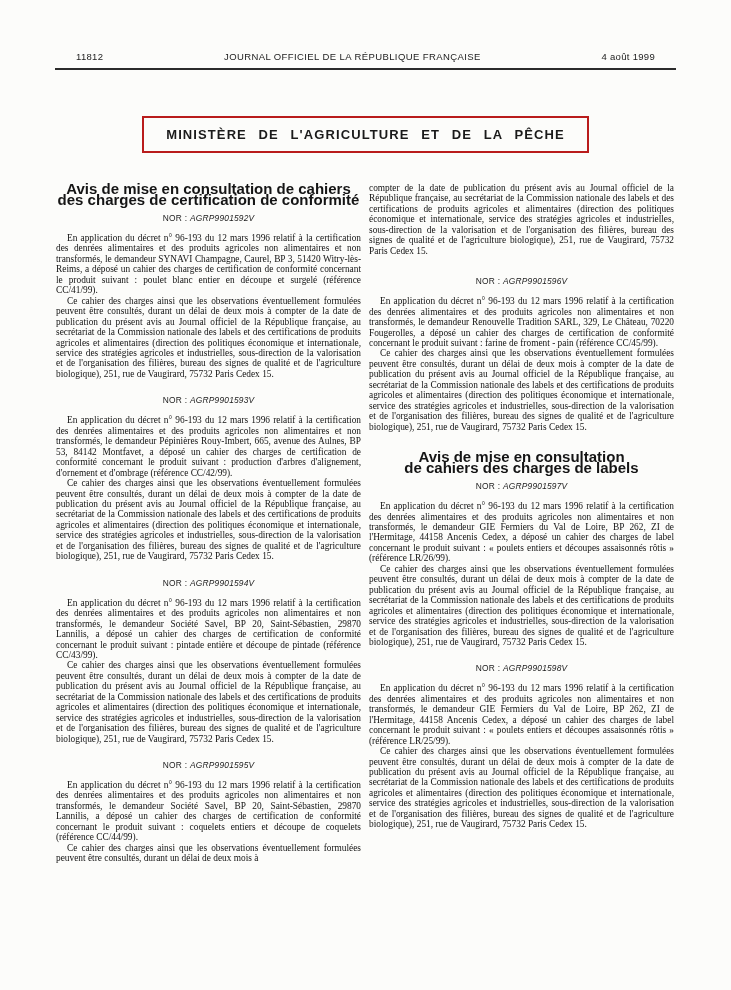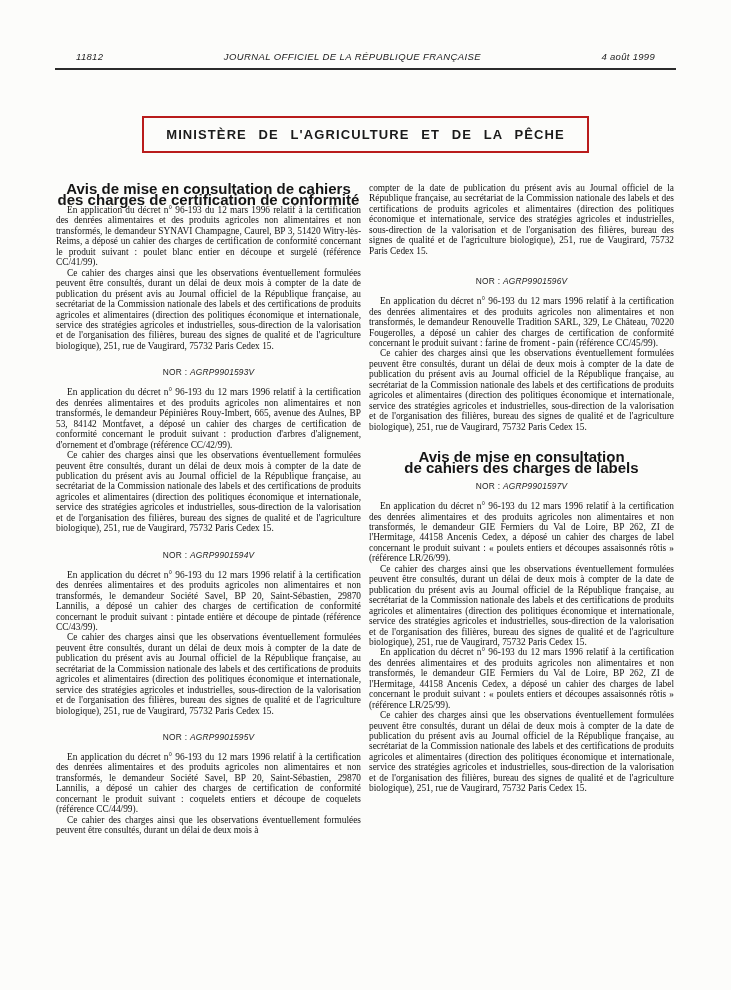--- a/index.html
+++ b/index.html
@@ -16,21 +16,20 @@
   
   .jo-header {
     display: flex;
     align-items: baseline;
     justify-content: space-between;
     margin: 0 76px;
     font-family: "Liberation Sans", sans-serif;
     font-size: 9.5px;
     letter-spacing: 0.3px;
     color: #1c1c1c;
-    font-style: italic;
   }
   .jo-header .jt { letter-spacing: 0.4px; }
   .header-rule {
     margin: 6px 55px 0 55px;
     border-top: 2.4px solid #2b2b2b;
   }
 
   
   .ministry-box {
     width: fit-content;
@@ -106,20 +105,21 @@
 
   <main class="columns">
 
     <div class="col">
 
       <h2 class="sec-head">
         <span>Avis de mise en consultation de cahiers</span>
         <span>des charges de certification de conformité</span>
       </h2>
 
+      <p class="nor"><span class="nor-label">NOR : </span><span class="nor-code">AGRP9901592V</span></p>
       <p class="body indent">En application du décret n° 96-193 du 12 mars 1996 relatif à la certification des denrées alimentaires et des produits agricoles non alimentaires et non transformés, le demandeur SYNAVI Champagne, Caurel, BP 3, 51420 Witry-lès-Reims, a déposé un cahier des charges de certification de conformité concernant le produit suivant : poulet blanc entier en découpe et surgelé (référence CC/41/99).</p>
       <p class="body indent"><span>Ce cahier des charges ainsi que les observations éventuellement formulées peuvent être consultés, durant un délai de deux mois à compter de la date de publication du présent avis au </span><span class="jo-it">Journal officiel</span><span> de la République française, au secrétariat de la Commission nationale des labels et des certifications de produits agricoles et alimentaires (direction des politiques économique et internationale, service des stratégies agricoles et industrielles, sous-direction de la valorisation et de l'organisation des filières, bureau des signes de qualité et de l'agriculture biologique), 251, rue de Vaugirard, 75732 Paris Cedex 15.</span></p>
 
       <p class="nor"><span class="nor-label">NOR : </span><span class="nor-code">AGRP9901593V</span></p>
       <p class="body indent">En application du décret n° 96-193 du 12 mars 1996 relatif à la certification des denrées alimentaires et des produits agricoles non alimentaires et non transformés, le demandeur Pépinières Rouy-Imbert, 665, avenue des Aulnes, BP 53, 84142 Montfavet, a déposé un cahier des charges de certification de conformité concernant le produit suivant : production d'arbres d'alignement, d'ornement et d'ombrage (référence CC/42/99).</p>
       <p class="body indent"><span>Ce cahier des charges ainsi que les observations éventuellement formulées peuvent être consultés, durant un délai de deux mois à compter de la date de publication du présent avis au </span><span class="jo-it">Journal officiel</span><span> de la République française, au secrétariat de la Commission nationale des labels et des certifications de produits agricoles et alimentaires (direction des politiques économique et internationale, service des stratégies agricoles et industrielles, sous-direction de la valorisation et de l'organisation des filières, bureau des signes de qualité et de l'agriculture biologique), 251, rue de Vaugirard, 75732 Paris Cedex 15.</span></p>
 
       <p class="nor"><span class="nor-label">NOR : </span><span class="nor-code">AGRP9901594V</span></p>
       <p class="body indent">En application du décret n° 96-193 du 12 mars 1996 relatif à la certification des denrées alimentaires et des produits agricoles non alimentaires et non transformés, le demandeur Société Savel, BP 20, Saint-Sébastien, 29870 Lannilis, a déposé un cahier des charges de certification de conformité concernant le produit suivant : pintade entière et découpe de pintade (référence CC/43/99).</p>
       <p class="body indent"><span>Ce cahier des charges ainsi que les observations éventuellement formulées peuvent être consultés, durant un délai de deux mois à compter de la date de publication du présent avis au </span><span class="jo-it">Journal officiel</span><span> de la République française, au secrétariat de la Commission nationale des labels et des certifications de produits agricoles et alimentaires (direction des politiques économique et internationale, service des stratégies agricoles et industrielles, sous-direction de la valorisation et de l'organisation des filières, bureau des signes de qualité et de l'agriculture biologique), 251, rue de Vaugirard, 75732 Paris Cedex 15.</span></p>
@@ -140,19 +140,20 @@
 
       <h2 class="sec-head labels-head">
         <span>Avis de mise en consultation</span>
         <span>de cahiers des charges de labels</span>
       </h2>
 
       <p class="nor"><span class="nor-label">NOR : </span><span class="nor-code">AGRP9901597V</span></p>
       <p class="body indent">En application du décret n° 96-193 du 12 mars 1996 relatif à la certification des denrées alimentaires et des produits agricoles non alimentaires et non transformés, le demandeur GIE Fermiers du Val de Loire, BP 262, ZI de l'Hermitage, 44158 Ancenis Cedex, a déposé un cahier des charges de label concernant le produit suivant : « poulets entiers et découpes assaisonnés rôtis » (référence LR/26/99).</p>
       <p class="body indent"><span>Ce cahier des charges ainsi que les observations éventuellement formulées peuvent être consultés, durant un délai de deux mois à compter de la date de publication du présent avis au </span><span class="jo-it">Journal officiel</span><span> de la République française, au secrétariat de la Commission nationale des labels et des certifications de produits agricoles et alimentaires (direction des politiques économique et internationale, service des stratégies agricoles et industrielles, sous-direction de la valorisation et de l'organisation des filières, bureau des signes de qualité et de l'agriculture biologique), 251, rue de Vaugirard, 75732 Paris Cedex 15.</span></p>
 
+      <p class="nor"><span class="nor-label">NOR : </span><span class="nor-code">AGRP9901598V</span></p>
       <p class="body indent">En application du décret n° 96-193 du 12 mars 1996 relatif à la certification des denrées alimentaires et des produits agricoles non alimentaires et non transformés, le demandeur GIE Fermiers du Val de Loire, BP 262, ZI de l'Hermitage, 44158 Ancenis Cedex, a déposé un cahier des charges de label concernant le produit suivant : « poulets entiers et découpes assaisonnés rôtis » (référence LR/25/99).</p>
       <p class="body indent"><span>Ce cahier des charges ainsi que les observations éventuellement formulées peuvent être consultés, durant un délai de deux mois à compter de la date de publication du présent avis au </span><span class="jo-it">Journal officiel</span><span> de la République française, au secrétariat de la Commission nationale des labels et des certifications de produits agricoles et alimentaires (direction des politiques économique et internationale, service des stratégies agricoles et industrielles, sous-direction de la valorisation et de l'organisation des filières, bureau des signes de qualité et de l'agriculture biologique), 251, rue de Vaugirard, 75732 Paris Cedex 15.</span></p>
 
     </div>
 
   </main>
 </div>
 
 </body></html>

